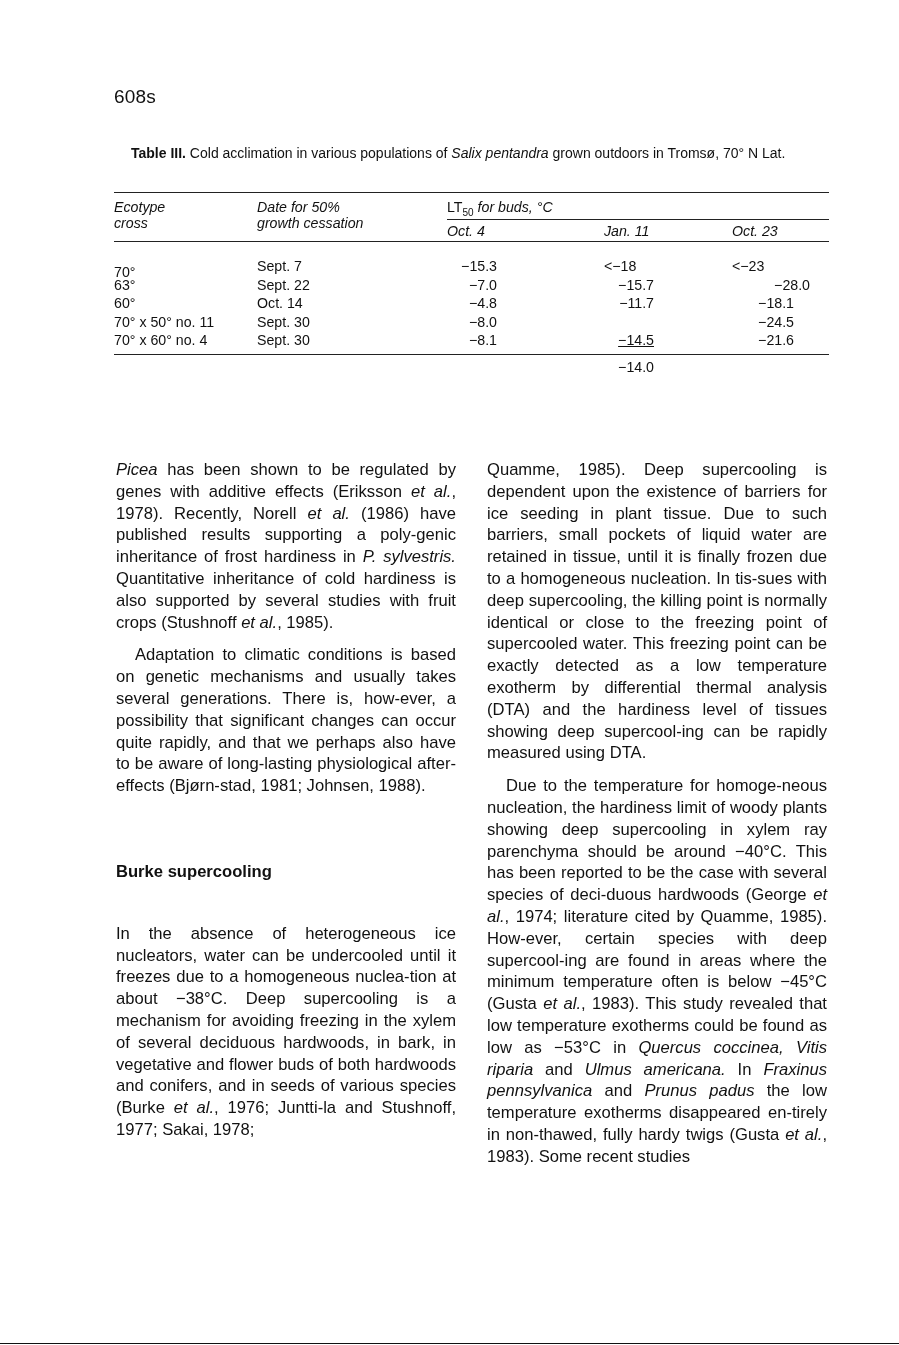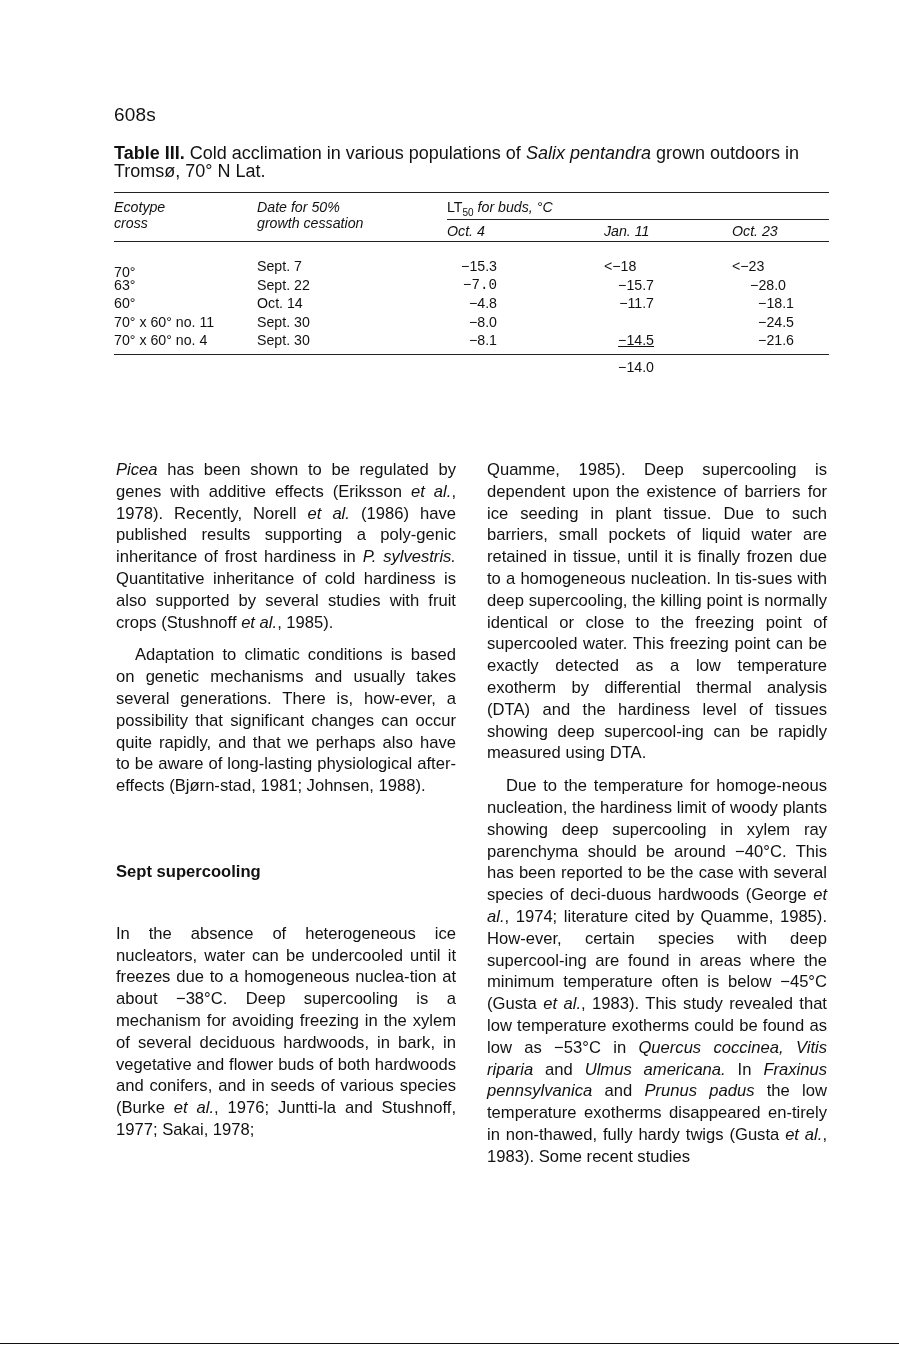--- a/index.html
+++ b/index.html
@@ -1,18 +1,18 @@
 <!DOCTYPE html>
 <html><head>
 <meta charset="utf-8">
 <style>
   html, body { margin: 0; padding: 0; background: #ffffff; }
   body { width: 899px; height: 1345px; position: relative; overflow: hidden; color: #111; font-family: "Liberation Sans", sans-serif; }
-  .page-number { position: absolute; left: 114px; top: 86px; font-size: 19px; letter-spacing: 0.2px; margin-top: 18px; }
-  .caption { position: absolute; left: 114px; top: 144px; width: 720px; font-size: 18px; line-height: 18px; }
+  .page-number { position: absolute; left: 114px; top: 86px; font-size: 19px; letter-spacing: 0.2px; }
+  .caption { position: absolute; left: 131px; top: 144px; width: 720px; font-size: 14px; line-height: 18px; }
   .caption b { font-weight: bold; }
   .caption i { font-style: italic; }
 
   .table { position: absolute; left: 114px; top: 192px; width: 715px; font-size: 14.2px; }
   .rule { position: absolute; left: 0; width: 715px; height: 0; border-top: 1.3px solid #222; }
   .rule.top { top: 0; }
   .rule.sub { top: 27px; left: 333px; width: 382px; }
   .rule.head { top: 49px; }
   .rule.bottom { top: 162px; }
   .cell { position: absolute; white-space: nowrap; }
@@ -59,50 +59,50 @@
   <div class="rule head"></div>
 
   <div id="rows">
       <div class="cell" style="top: 72px; left: 0px;">70°</div>
       <div class="cell" style="top: 66px; left: 143px;">Sept. 7</div>
       <div class="cell num" style="top: 66px; left: 333px; width: 50px;">−15.3</div>
       <div class="cell" style="top: 66px; left: 490px;">&lt;−18</div>
       <div class="cell" style="top: 66px; left: 618px;">&lt;−23</div>
       <div class="cell" style="top: 84.5px; left: 0px;">63°</div>
       <div class="cell" style="top: 84.5px; left: 143px;">Sept. 22</div>
-      <div class="cell num" style="top: 84.5px; left: 333px; width: 50px; font-family: Liberation Mono, monospace;">−7.0</div>
+      <div class="cell num" style="top: 84.5px; left: 333px; width: 50px;">−7.0</div>
       <div class="cell num" style="top: 84.5px; left: 440px; width: 100px;">−15.7</div>
-      <div class="cell num" style="top: 84.5px; left: 572px; width: 100px;">−28.0</div>
+      <div class="cell num" style="top: 84.5px; left: 596px; width: 100px;">−28.0</div>
       <div class="cell" style="top: 103px; left: 0px;">60°</div>
       <div class="cell" style="top: 103px; left: 143px;">Oct. 14</div>
       <div class="cell num" style="top: 103px; left: 333px; width: 50px;">−4.8</div>
       <div class="cell num" style="top: 103px; left: 440px; width: 100px;">−11.7</div>
       <div class="cell num" style="top: 103px; left: 580px; width: 100px;">−18.1</div>
-      <div class="cell" style="top: 121.5px; left: 0px;">70° x 60° no. 11</div>
+      <div class="cell" style="top: 121.5px; left: 0px;">70° x 50° no. 11</div>
       <div class="cell" style="top: 121.5px; left: 143px;">Sept. 30</div>
       <div class="cell num" style="top: 121.5px; left: 333px; width: 50px;">−8.0</div>
       <div class="cell num" style="top: 123px; left: 440px; width: 100px; margin-top: 44px;">−14.0</div>
       <div class="cell num" style="top: 121.5px; left: 580px; width: 100px;">−24.5</div>
       <div class="cell" style="top: 140px; left: 0px;">70° x 60° no. 4</div>
       <div class="cell" style="top: 140px; left: 143px;">Sept. 30</div>
       <div class="cell num" style="top: 140px; left: 333px; width: 50px;">−8.1</div>
       <div class="cell num" style="top: 140px; left: 440px; width: 100px; text-decoration: underline;">−14.5</div>
       <div class="cell num" style="top: 140px; left: 580px; width: 100px;">−21.6</div>
     </div>
 
   <div class="rule bottom"></div>
 </div>
 
 <div class="notes">
 </div>
 
 <div class="col left">
   <p><i>Picea</i><span> has been shown to be regulated by genes with additive effects (Eriksson </span><i>et al.</i><span>, 1978). Recently, Norell </span><i>et al.</i><span> (1986) have published results supporting a poly-genic inheritance of frost hardiness in </span><i>P. sylvestris.</i><span> Quantitative inheritance of cold hardiness is also supported by several studies with fruit crops (Stushnoff </span><i>et al.</i><span>, 1985).</span></p>
   <p class="indent"><span>Adaptation to climatic conditions is based on genetic mechanisms and usually takes several generations. There is, how-ever, a possibility that significant changes can occur quite rapidly, and that we perhaps also have to be aware of long-lasting physiological after-effects (Bjørn-stad, 1981; Johnsen, 1988).</span></p>
-  <div class="heading">Sept supercooling</div>
+  <div class="heading">Burke supercooling</div>
   <p><span>In the absence of heterogeneous ice nucleators, water can be undercooled until it freezes due to a homogeneous nuclea-tion at about −38°C. Deep supercooling is a mechanism for avoiding freezing in the xylem of several deciduous hardwoods, in bark, in vegetative and flower buds of both hardwoods and conifers, and in seeds of various species (Burke </span><i>et al.</i><span>, 1976; Juntti-la and Stushnoff, 1977; Sakai, 1978;</span></p>
 </div>
 
 <div class="col right">
   <p><span>Quamme, 1985). Deep supercooling is dependent upon the existence of barriers for ice seeding in plant tissue. Due to such barriers, small pockets of liquid water are retained in tissue, until it is finally frozen due to a homogeneous nucleation. In tis-sues with deep supercooling, the killing point is normally identical or close to the freezing point of supercooled water. This freezing point can be exactly detected as a low temperature exotherm by differential thermal analysis (DTA) and the hardiness level of tissues showing deep supercool-ing can be rapidly measured using DTA.</span></p>
   <p class="indent"><span>Due to the temperature for homoge-neous nucleation, the hardiness limit of woody plants showing deep supercooling in xylem ray parenchyma should be around −40°C. This has been reported to be the case with several species of deci-duous hardwoods (George </span><i>et al.</i><span>, 1974; literature cited by Quamme, 1985). How-ever, certain species with deep supercool-ing are found in areas where the minimum temperature often is below −45°C (Gusta </span><i>et al.</i><span>, 1983). This study revealed that low temperature exotherms could be found as low as −53°C in </span><i>Quercus coccinea, Vitis riparia</i><span> and </span><i>Ulmus americana.</i><span> In </span><i>Fraxinus pennsylvanica</i><span> and </span><i>Prunus padus</i><span> the low temperature exotherms disappeared en-tirely in non-thawed, fully hardy twigs (Gusta </span><i>et al.</i><span>, 1983). Some recent studies</span></p>
 </div>
 
 <div class="footer-rule"></div>
 

